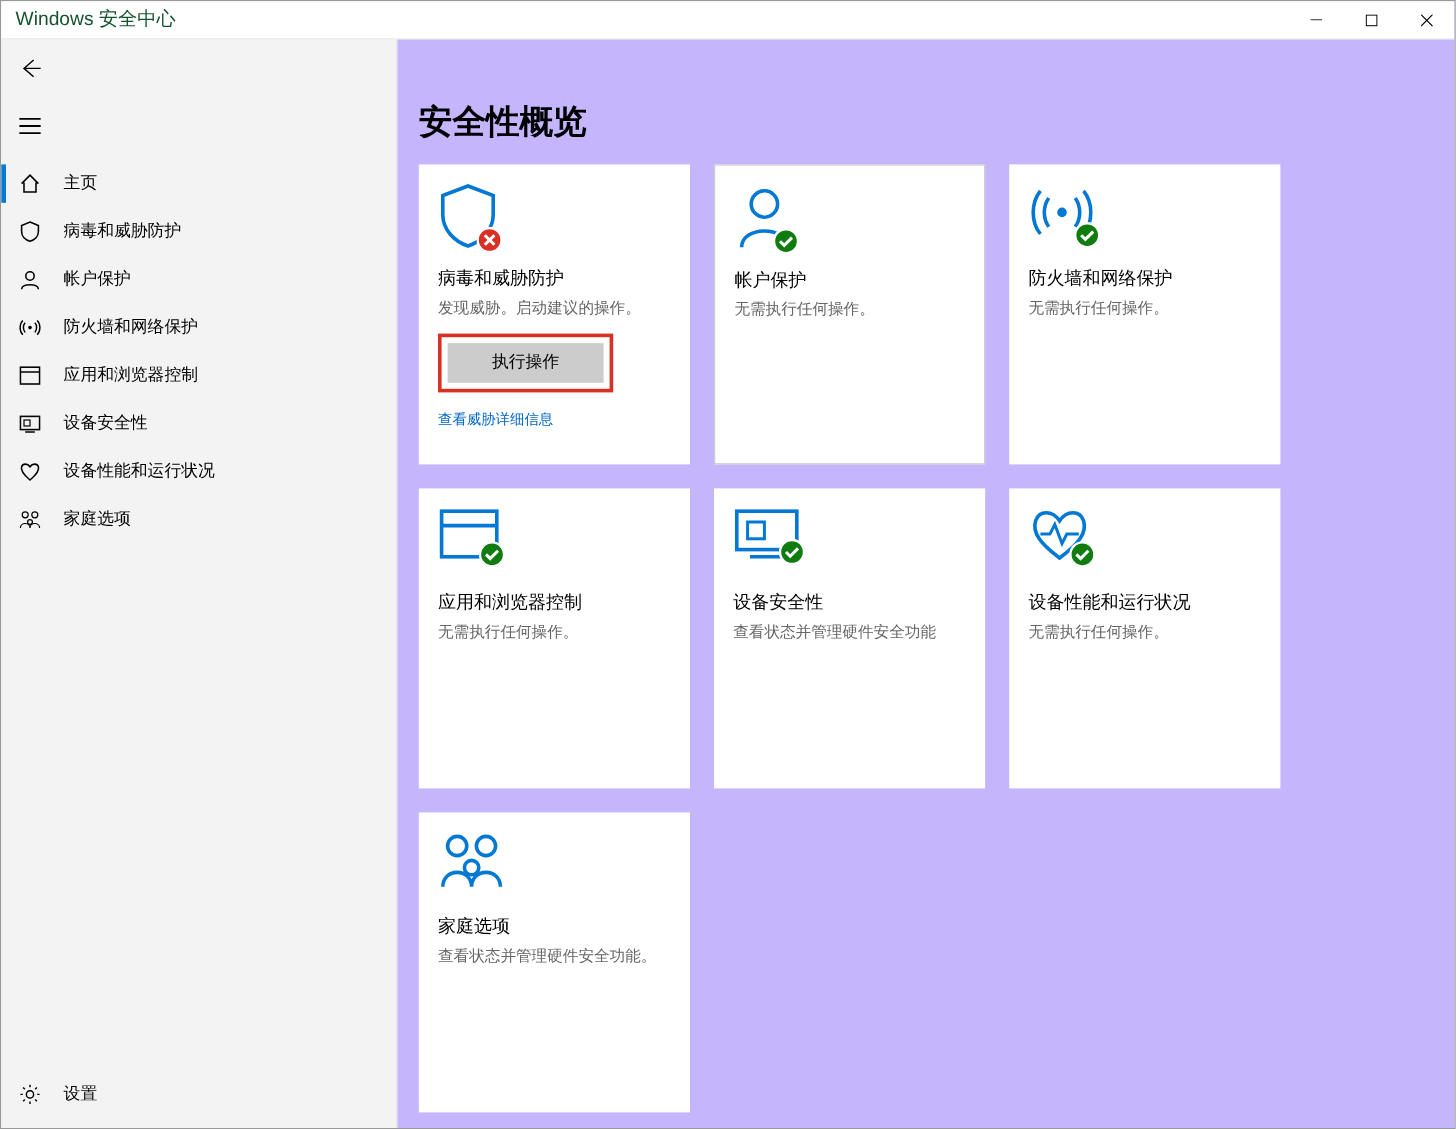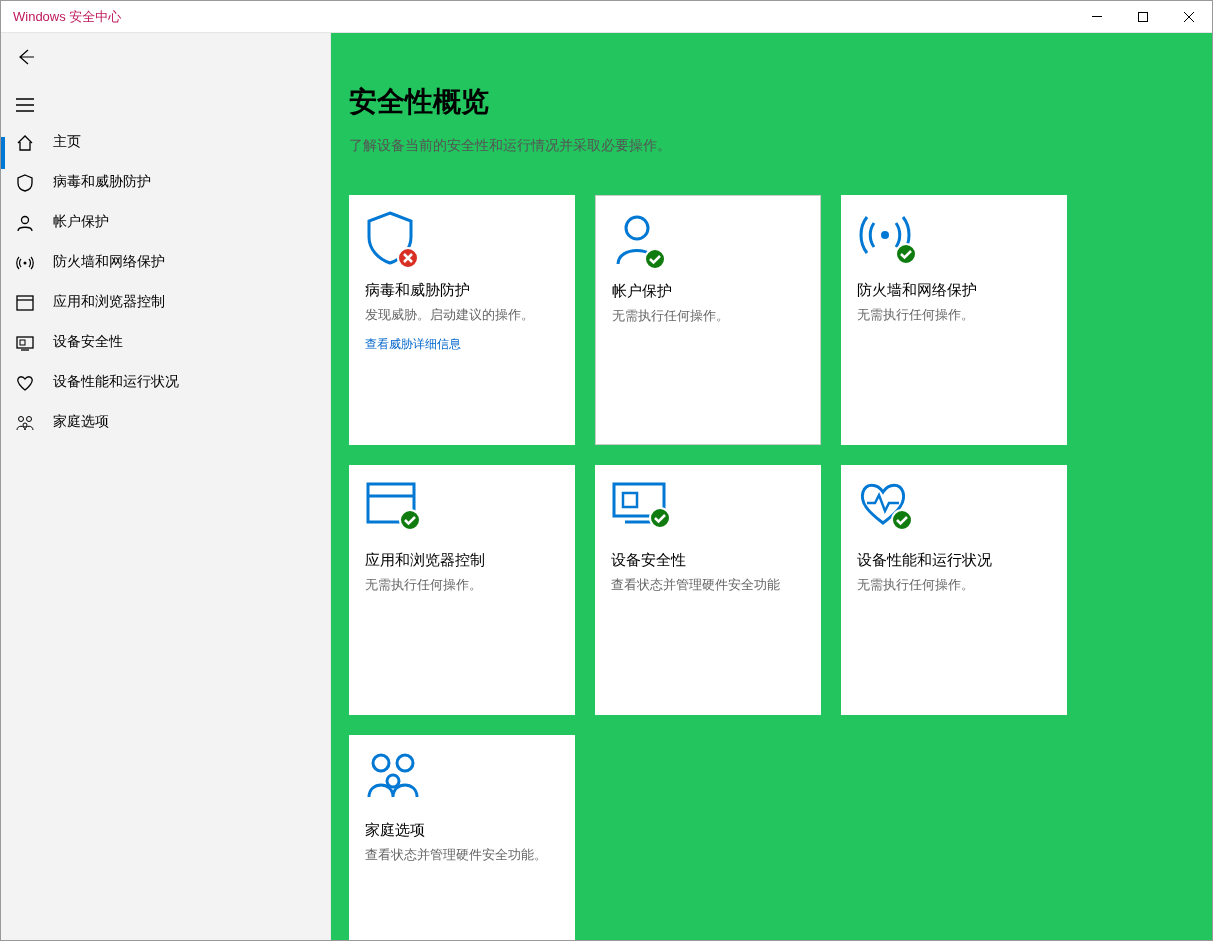--- a/index.html
+++ b/index.html
@@ -16,21 +16,21 @@
     
     .titlebar {
       height: 32px;
       display: flex;
       align-items: center;
       justify-content: space-between;
       padding-left: 12px;
       background: #fff;
       border-bottom: 1px solid #e5e5e5;
     }
-    .titlebar .title { font-size: 13px; color: #be185d; text-align: right; }
+    .titlebar .title { font-size: 16px; color: #14532d; text-align: right; }
     .win-controls { display: flex; height: 100%; }
     .win-btn {
       width: 46px; height: 100%;
       display: flex; align-items: center; justify-content: center;
       font-size: 13px;
     }
     
     .layout { display: flex; height: calc(100% - 32px); }
     .sidebar {
       width: 330px;
@@ -41,21 +41,21 @@
       border-right: 1px solid #e8e8e8;
     }
     .sidebar-top-btn {
       height: 48px; width: 48px;
       display: flex; align-items: center; justify-content: center;
     }
     .nav-list { margin-top: 4px; }
     .nav-item {
       height: 40px;
       display: flex;
-      align-items: flex-start;
+      align-items: center;
       padding-left: 14px;
       gap: 18px;
       position: relative;
       cursor: default;
     }
     .nav-item.active::before {
       content: "";
       position: absolute;
       left: 0; top: 4px; bottom: 4px;
       width: 4px;
@@ -65,21 +65,21 @@
     .nav-label { font-size: 14px; }
     .sidebar-bottom {
       position: absolute;
       bottom: 8px; left: 0; right: 0;
     }
     
     .content {
       flex: 1;
       padding: 50px 0 0 18px;
       overflow: auto;
-      background: #22c55e;
+      background: #c4b5fd;
     }
     .page-title { font-size: 28px; font-weight: 600; margin-bottom: 16px; }
     .page-subtitle { font-size: 14px; color: #555; margin-bottom: 40px; }
     .cards {
       display: flex;
       flex-wrap: wrap;
       gap: 20px;
       width: 740px;
     }
     .card {
@@ -221,44 +221,57 @@
               <circle cx="6" cy="5" r="2.5" stroke="#000" fill="none"></circle>
               <circle cx="14" cy="5" r="2.5" stroke="#000" fill="none"></circle>
               <circle cx="10" cy="11" r="2" stroke="#000" fill="none"></circle>
               <path d="M2 16 C2 11 10 11 10 16 M10 16 C10 11 18 11 18 16" stroke="#000" fill="none"></path>
             </svg>
         </span>
         <span class="nav-label">家庭选项</span>
       </div>
     </div>
 
+    <div class="sidebar-bottom">
+      <div class="nav-item">
+        <span class="nav-icon">
+          <svg width="18" height="18">
+              <circle cx="9" cy="9" r="3" stroke="#000" stroke-width="1.2" fill="none"></circle>
+              <path d="M9 1 V3 M9 15 V17 M1 9 H3 M15 9 H17 M3.3 3.3 L4.7 4.7 M13.3 13.3 L14.7 14.7 M14.7 3.3 L13.3 4.7 M4.7 13.3 L3.3 14.7" stroke="#000" stroke-width="1.2"></path>
+            </svg>
+        </span>
+        <span class="nav-label">设置</span>
+      </div>
+    </div>
   </div>
 
   <div class="content">
     <h1 class="page-title">安全性概览</h1>
-    <p class="page-subtitle">了解设备当前的安全性和运行情况并采取必要操作。</p>
 
     <div class="cards">
 
       <div class="card">
         <div class="card-icon">
           <span class="icon-wrap">
             <svg width="50" height="54">
                 <path d="M25 2 L46 10 V26 C46 38 37 48 25 52 C13 48 4 38 4 26 V10 Z" stroke="#0078d4" stroke-width="3" fill="none"></path>
               </svg>
             <span class="status-badge">
               <svg width="22" height="22">
                   <circle cx="11" cy="11" r="10" fill="#d93025" stroke="#fff" stroke-width="2"></circle>
                   <path d="M7 7 L15 15 M15 7 L7 15" stroke="#fff" stroke-width="2.5"></path>
                 </svg>
             </span>
           </span>
         </div>
         <div class="card-title">病毒和威胁防护</div>
         <div class="card-desc">发现威胁。启动建议的操作。</div>
+        <div class="highlight-box">
+          <button class="action-btn">执行操作</button>
+        </div>
         <div class="link-text">查看威胁详细信息</div>
       </div>
 
       <div class="card outlined">
         <div class="card-icon">
           <span class="icon-wrap">
             <svg width="50" height="54">
                 <circle cx="25" cy="16" r="11" stroke="#0078d4" stroke-width="3" fill="none"></circle>
                 <path d="M6 52 C6 34 44 34 44 52" stroke="#0078d4" stroke-width="3" fill="none"></path>
               </svg>

